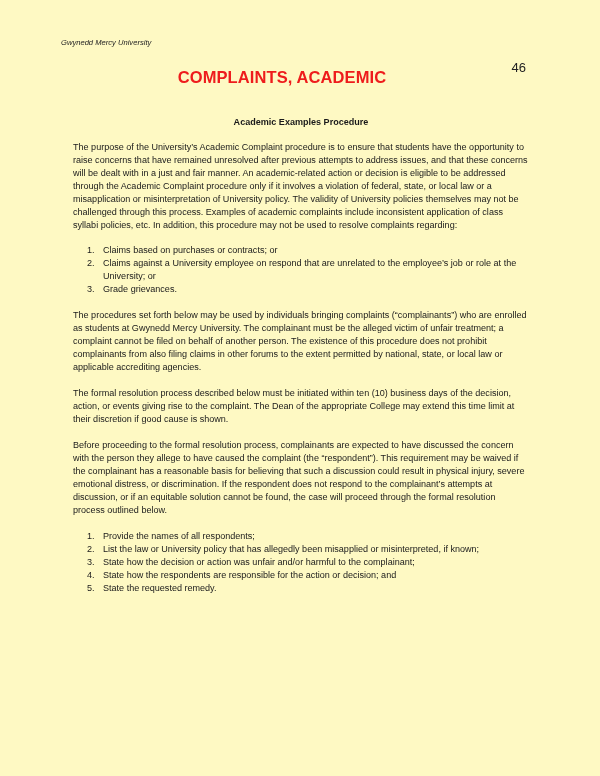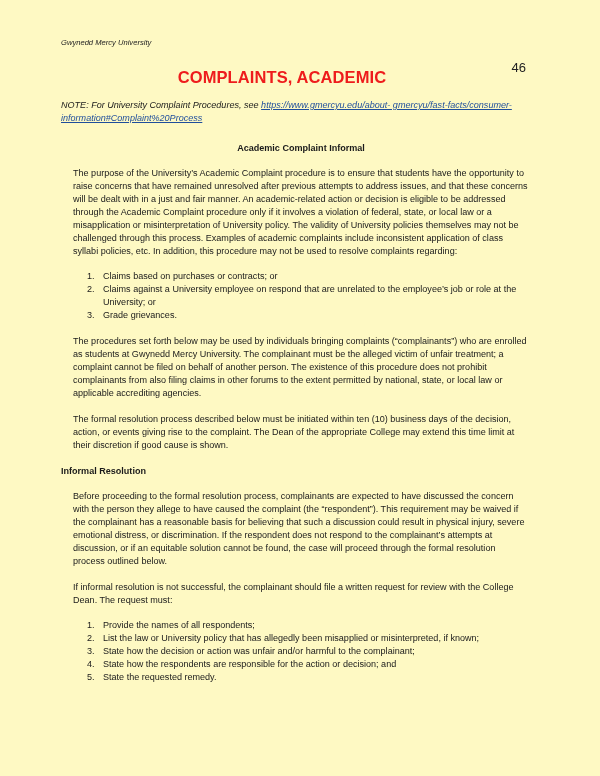--- a/index.html
+++ b/index.html
@@ -95,41 +95,38 @@
 
   <div class="running-header">
     <div>Gwynedd Mercy University</div>
     <span class="page-number">46</span>
   </div>
 
   <div class="title">COMPLAINTS, ACADEMIC</div>
 
   <div class="content">
 
-    <p class="note"><span>NOTE: For University Complaint Procedures, see </span><a>https://www.gmercyu.edu/about- gmercyu/fast-facts/consumer-information#Complaint%20Process</a></p>
 
-    <div class="section-heading">Academic Complaint Informal</div>
+    <div class="section-heading">Academic Examples Procedure</div>
 
     <p>The purpose of the University’s Academic Complaint procedure is to ensure that students have the opportunity to raise concerns that have remained unresolved after previous attempts to address issues, and that these concerns will be dealt with in a just and fair manner. An academic-related action or decision is eligible to be addressed through the Academic Complaint procedure only if it involves a violation of federal, state, or local law or a misapplication or misinterpretation of University policy. The validity of University policies themselves may not be challenged through this process. Examples of academic complaints include inconsistent application of class syllabi policies, etc. In addition, this procedure may not be used to resolve complaints regarding:</p>
     <div class="list-block">
       <ol>
         <li>Claims based on purchases or contracts; or</li>
         <li>Claims against a University employee on respond that are unrelated to the employee’s job or role at the University; or</li>
         <li>Grade grievances.</li>
       </ol>
     </div>
 
     <p class="para">The procedures set forth below may be used by individuals bringing complaints (“complainants”) who are enrolled as students at Gwynedd Mercy University. The complainant must be the alleged victim of unfair treatment; a complaint cannot be filed on behalf of another person. The existence of this procedure does not prohibit complainants from also filing claims in other forums to the extent permitted by national, state, or local law or applicable accrediting agencies.</p>
 
     <p class="para">The formal resolution process described below must be initiated within ten (10) business days of the decision, action, or events giving rise to the complaint. The Dean of the appropriate College may extend this time limit at their discretion if good cause is shown.</p>
 
-    <div class="subhead">Informal Resolution</div>
     <p class="para">Before proceeding to the formal resolution process, complainants are expected to have discussed the concern with the person they allege to have caused the complaint (the “respondent”). This requirement may be waived if the complainant has a reasonable basis for believing that such a discussion could result in physical injury, severe emotional distress, or discrimination. If the respondent does not respond to the complainant’s attempts at discussion, or if an equitable solution cannot be found, the case will proceed through the formal resolution process outlined below.</p>
 
-    <p>If informal resolution is not successful, the complainant should file a written request for review with the College Dean. The request must:</p>
     <ol>
       <li>Provide the names of all respondents;</li>
       <li>List the law or University policy that has allegedly been misapplied or misinterpreted, if known;</li>
       <li>State how the decision or action was unfair and/or harmful to the complainant;</li>
       <li>State how the respondents are responsible for the action or decision; and</li>
       <li>State the requested remedy.</li>
     </ol>
 
   </div>
 </div>

